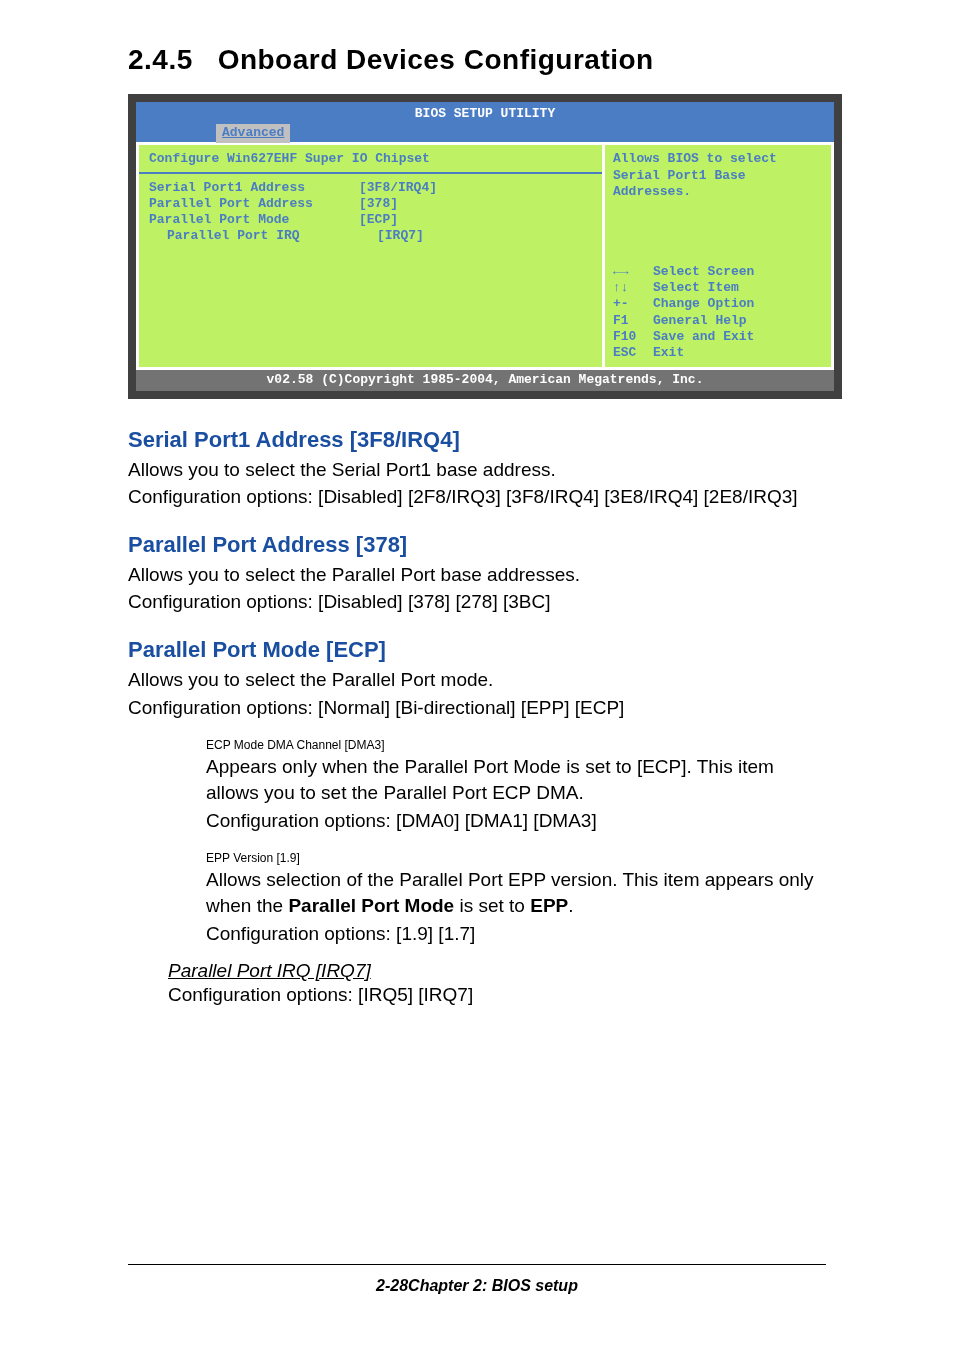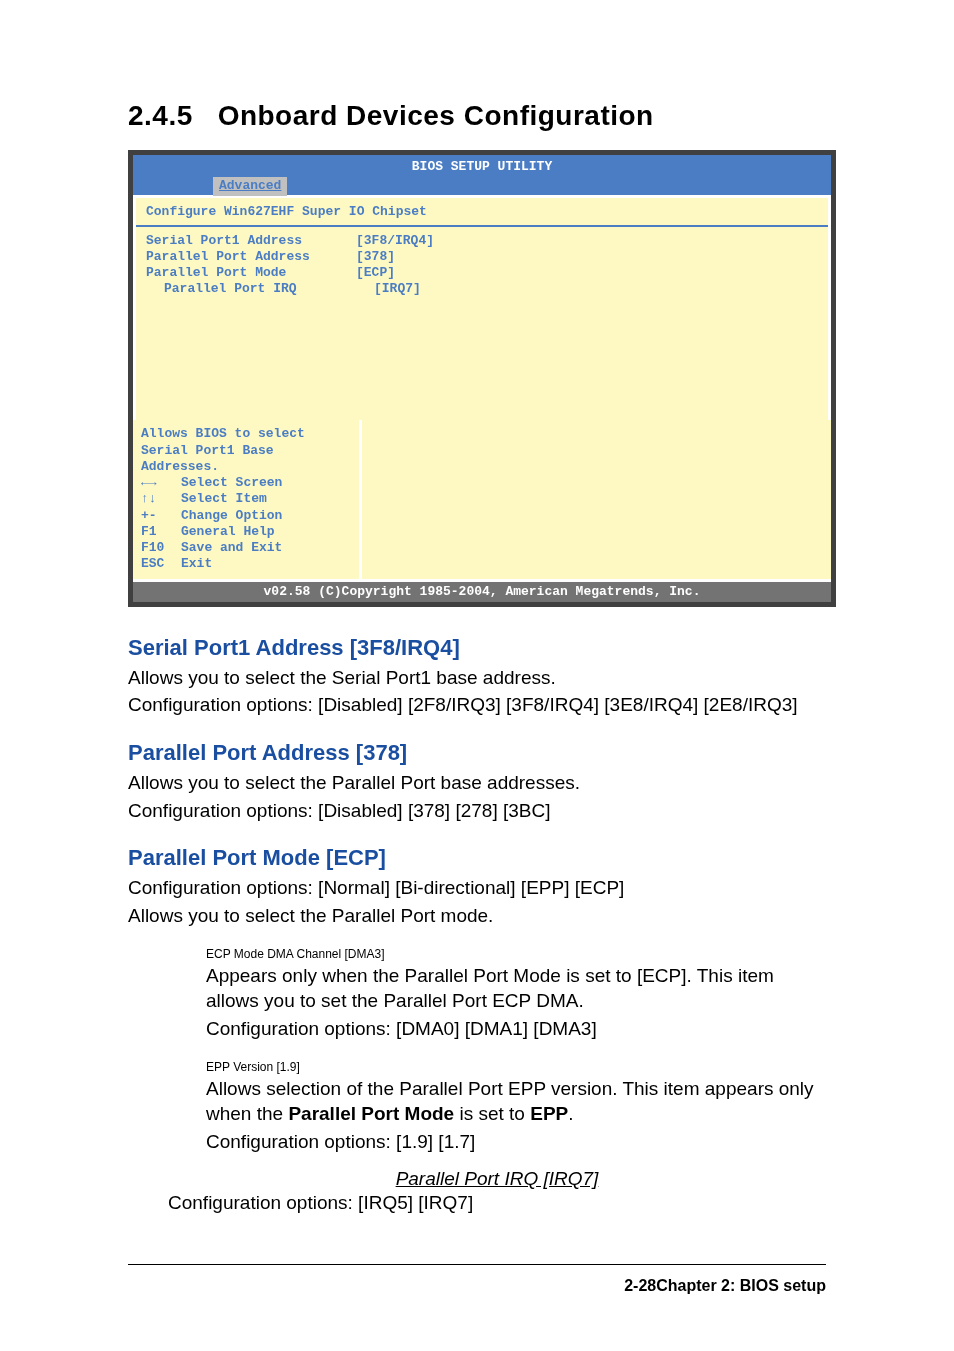--- a/index.html
+++ b/index.html
@@ -5,33 +5,33 @@
   body {
     margin: 0;
     padding: 0;
     background: #fff;
     font-family: Arial, Helvetica, sans-serif;
     color: #000;
   }
   .page {
     width: 954px;
     min-height: 1351px;
-    padding: 100px 128px 40px 128px;
+    padding: 44px 128px 40px 128px;
     box-sizing: border-box;
     position: relative;
   }
   .section-title {
     font-size: 28px;
     font-weight: bold;
     margin-bottom: 18px;
     letter-spacing: 0.5px;
   }
   .bios-box {
     width: 100%;
-    border: 5px solid #404040;
+    border: 8px solid #404040;
     background: #4a7dc4;
     font-family: "Courier New", monospace;
     font-size: 13px;
     font-weight: bold;
     line-height: 1.25;
     margin-bottom: 28px;
   }
   .bios-header {
     background: #4a7dc4;
     color: #fff;
@@ -49,23 +49,22 @@
   }
   .bios-tab {
     background: #c0c0c0;
     color: #4a7dc4;
     padding: 1px 6px;
     display: inline-block;
     text-decoration: underline;
   }
   .bios-body {
     display: flex;
-    background: #fef9c3;
+    background: #bef264;
     border-top: 3px solid #fff;
-    flex-direction: column;
   }
   .bios-left {
     flex: 1;
     padding: 6px 10px 6px 10px;
     color: #4a7dc4;
     min-height: 210px;
     border-right: 3px solid #fff;
     border-left: 3px solid #fff;
   }
   .bios-left .sep {
@@ -115,21 +114,20 @@
   .subheading-black {
     font-size: 12px;
     font-weight: normal;
     margin: 18px 0 2px 0;
   }
   .subheading-italic {
     font-size: 19px;
     font-style: italic;
     text-decoration: underline;
     margin: 14px 0 0 0;
-    text-align: center;
   }
   .body-text {
     font-size: 19px;
     line-height: 1.35;
     margin: 0 0 2px 0;
   }
   .indent-block {
     margin-left: 78px;
   }
   .footer-bar {
@@ -137,23 +135,24 @@
     left: 128px;
     right: 128px;
     bottom: 56px;
   }
   .footer-line {
     border-top: 1px solid #000;
     margin-bottom: 12px;
   }
   .footer-text {
     display: flex;
-    justify-content: flex-end;
+    justify-content: center;
     font-size: 16px;
     font-weight: bold;
+    font-style: italic;
   }
   .bold { font-weight: bold; }
 </style>
 </head>
 <body>
 
 <div class="page">
 
   <div class="section-title">
     <span>2.4.5</span>&nbsp;&nbsp;
@@ -223,22 +222,22 @@
 
   <div class="subheading-blue">Serial Port1 Address [3F8/IRQ4]</div>
   <div class="body-text">Allows you to select the Serial Port1 base address.</div>
   <div class="body-text">Configuration options: [Disabled] [2F8/IRQ3] [3F8/IRQ4] [3E8/IRQ4] [2E8/IRQ3]</div>
 
   <div class="subheading-blue">Parallel Port Address [378]</div>
   <div class="body-text">Allows you to select the Parallel Port base addresses.</div>
   <div class="body-text">Configuration options: [Disabled] [378] [278] [3BC]</div>
 
   <div class="subheading-blue">Parallel Port Mode [ECP]</div>
+  <div class="body-text">Allows you to select the Parallel Port  mode.</div>
   <div class="body-text">Configuration options: [Normal] [Bi-directional] [EPP] [ECP]</div>
-  <div class="body-text">Allows you to select the Parallel Port  mode.</div>
 
   <div class="indent-block">
     <div class="subheading-black">ECP Mode DMA Channel [DMA3]</div>
     <div class="body-text">Appears only when the Parallel Port Mode is set to [ECP]. This item allows you to set the Parallel Port ECP DMA.</div>
     <div class="body-text">Configuration options: [DMA0] [DMA1] [DMA3]</div>
 
     <div class="subheading-black">EPP Version [1.9]</div>
     <div class="body-text">
       <span>Allows selection of the Parallel Port EPP version. This item appears only when the </span><span class="bold">Parallel Port Mode</span><span> is set to </span><span class="bold">EPP</span><span>.</span>
     </div>

